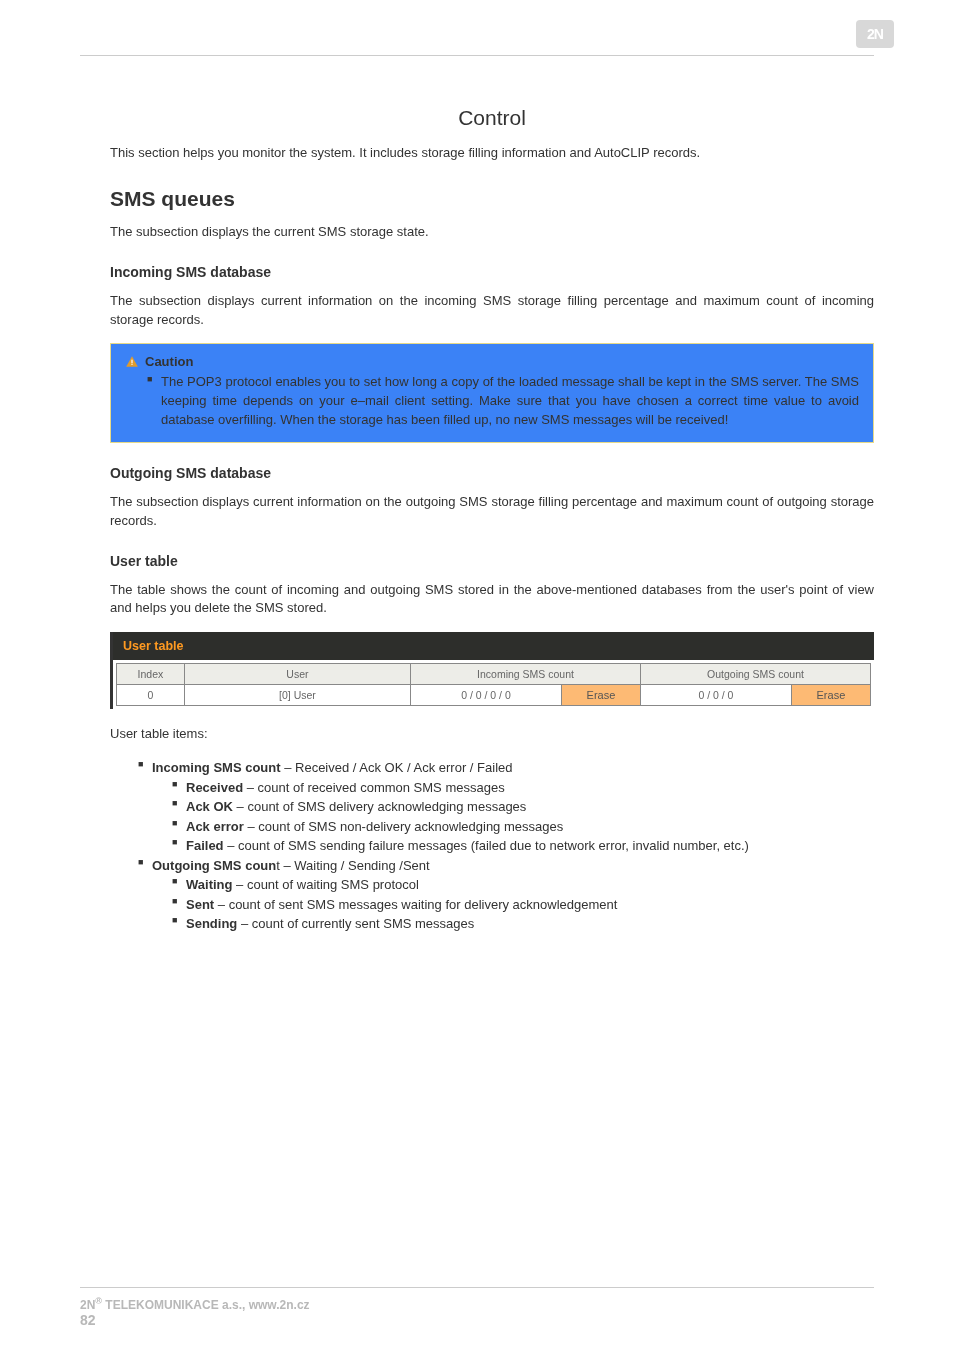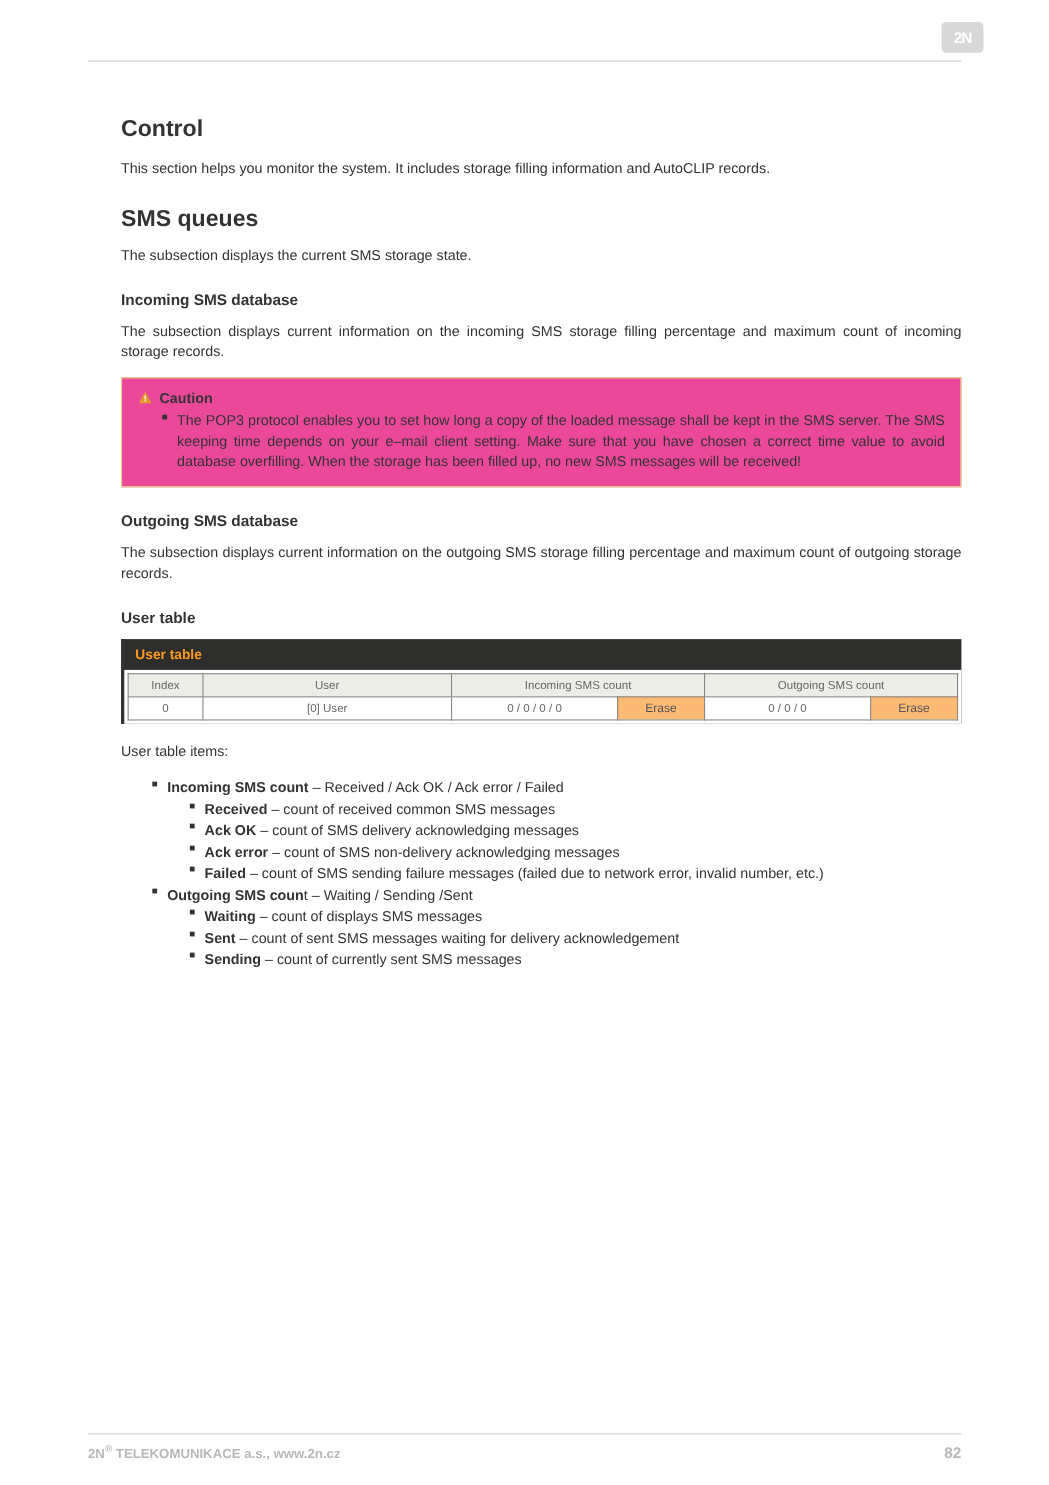--- a/index.html
+++ b/index.html
@@ -34,23 +34,24 @@
   }
   hr.top-rule {
     border: none;
     border-top: 1px solid #ccc;
     margin: 25px 0 50px 0;
   }
   .content { padding-left: 30px; }
   h2 {
     font-family: Arial, Helvetica, sans-serif;
     font-size: 21px;
-    font-weight: bold;
+    font-weight: normal;
     margin: 0 0 14px 0;
     color: #333;
+    text-align: center;
   }
   h3 {
     font-family: Arial, Helvetica, sans-serif;
     font-size: 21px;
     font-weight: bold;
     margin: 24px 0 12px 0;
     color: #333;
   }
   h4 {
     font-family: Arial, Helvetica, sans-serif;
@@ -59,21 +60,21 @@
     margin: 22px 0 12px 0;
     color: #333;
   }
   p {
     margin: 0 0 14px 0;
     line-height: 1.45;
     text-align: justify;
   }
   .callout {
     border: 1px solid #e6d988;
-    background: #ec4899;
+    background: #3b82f6;
     padding: 10px 14px 12px 14px;
     margin: 8px 0 18px 0;
   }
   .callout-title {
     font-weight: bold;
     display: flex;
     align-items: center;
     gap: 6px;
     margin-bottom: 4px;
   }
@@ -186,20 +187,21 @@
     bottom: 22px;
     left: 80px;
     right: 80px;
     border-top: 1px solid #ccc;
     padding-top: 8px;
     display: flex;
     justify-content: space-between;
     align-items: baseline;
     color: #b8b8b8;
     font-size: 12px;
+    flex-direction: column;
   }
   .footer .pnum {
     font-size: 14px;
     font-weight: bold;
     color: #b8b8b8;
   }
   .footer sup { font-size: 9px; }
 </style>
 </head>
 <body>
@@ -230,20 +232,21 @@
       </div>
       <ul>
         <li>The POP3 protocol enables you to set how long a copy of the loaded message shall be kept in the SMS server. The SMS keeping time depends on your e–mail client setting. Make sure that you have chosen a correct time value to avoid database overfilling. When the storage has been filled up, no new SMS messages will be received!</li>
       </ul>
     </div>
 
     <h4>Outgoing SMS database</h4>
     <p>The subsection displays current information on the outgoing SMS storage filling percentage and maximum count of outgoing storage records.</p>
 
     <h4>User table</h4>
+    <p>The table shows the count of incoming and outgoing SMS stored in the above-mentioned databases from the user's point of view and helps you delete the SMS stored.</p>
 
     <div class="user-table-wrap">
       <div class="ut-title">User table</div>
       <div class="ut-inner">
         <table class="ut">
           <colgroup>
             <col style="width:9%">
             <col style="width:30%">
             <col style="width:20%">
             <col style="width:10.5%">
@@ -278,21 +281,21 @@
         <ul>
           <li><b>Received</b><span> – count of received common SMS messages</span></li>
           <li><b>Ack OK</b><span> – count of SMS delivery acknowledging messages</span></li>
           <li><b>Ack error</b><span> – count of SMS non-delivery acknowledging messages</span></li>
           <li><b>Failed</b><span> – count of SMS sending failure messages (failed due to network error, invalid number, etc.)</span></li>
         </ul>
       </li>
       <li>
         <b>Outgoing SMS coun</b><span>t – Waiting / Sending /Sent</span>
         <ul>
-          <li><b>Waiting</b><span> – count of displays SMS messages</span></li>
+          <li><b>Waiting</b><span> – count of waiting SMS protocol</span></li>
           <li><b>Sent</b><span> – count of sent SMS messages waiting for delivery acknowledgement</span></li>
           <li><b>Sending</b><span> – count of currently sent SMS messages</span></li>
         </ul>
       </li>
     </ul>
 
   </div>
 
   <div class="footer">
     <div>

